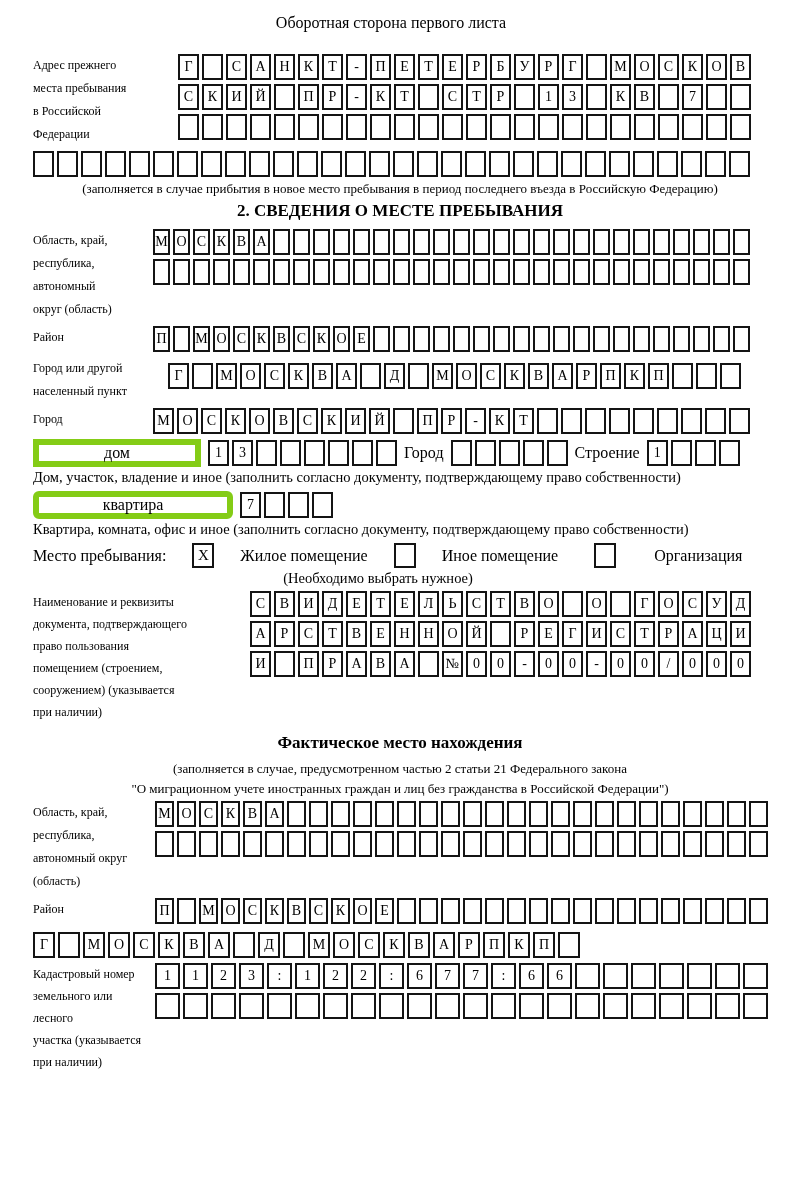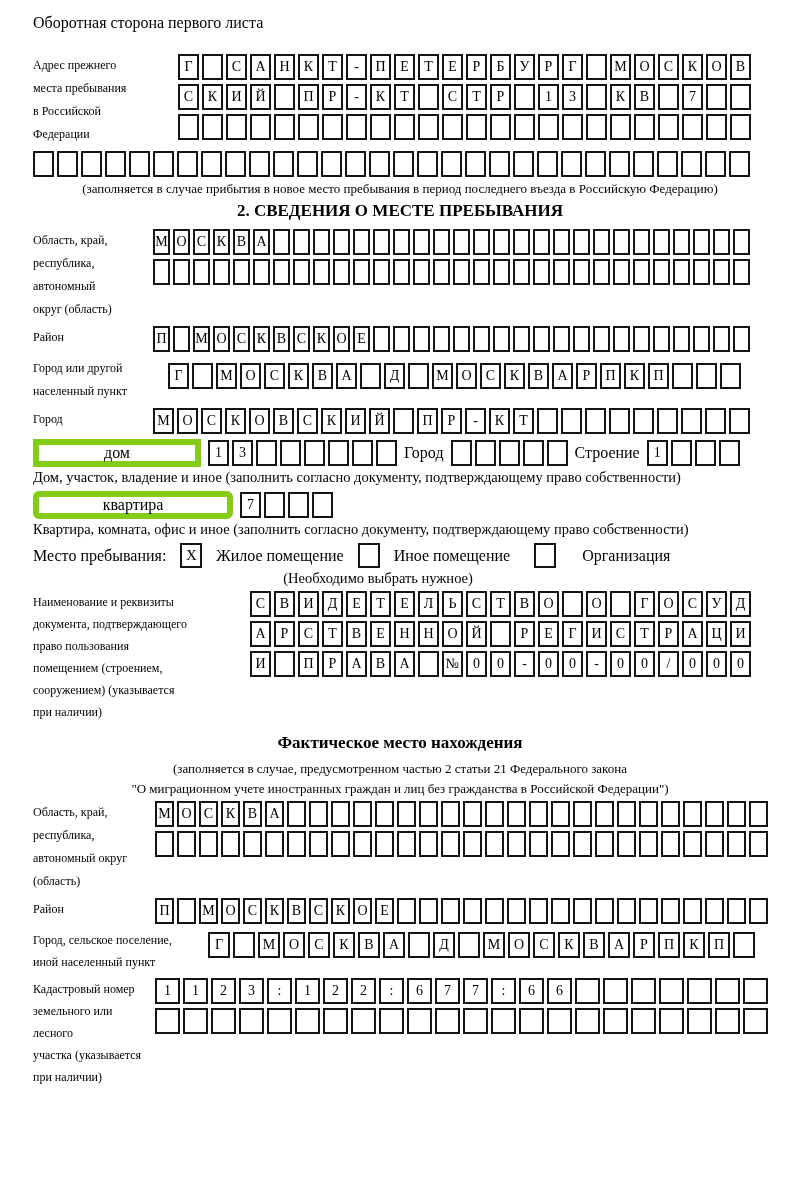--- a/index.html
+++ b/index.html
@@ -2,21 +2,21 @@
 <html><head>
 <meta charset="utf-8">
 <style>
   html,body{margin:0;padding:0;background:#fff;}
   .page{
     width:800px; min-height:1180px; box-sizing:border-box;
     background:#fff; color:#000;
     font-family:"Liberation Serif","DejaVu Serif",serif;
     padding:14px 33px 10px 33px; position:relative;
   }
-  .top-note{text-align:left; font-size:16px; padding-right:18px; margin-bottom:22px;}
+  .top-note{text-align:center; font-size:16px; padding-right:18px; margin-bottom:22px;}
 
   .field{display:flex; align-items:flex-start; margin-bottom:5px;}
   .flabel{font-size:12px; line-height:23px; white-space:pre-line; flex-shrink:0;}
   .lw-addr{width:145px;} .lw-s{width:120px;} .lw-g{width:135px;}
   .lw-doc{width:217px;} .lw-f{width:122px;} .lw-fg{width:175px;}
 
   .rows{display:flex; flex-direction:column; gap:4px;}
   .cellrow{display:flex; gap:3px;}
   .cell{
     box-sizing:border-box; border:2px solid #141414; height:26px;
@@ -31,21 +31,21 @@
   .sec-title{text-align:center; font-weight:bold; font-size:17px; margin:4px 0 8px;}
 
   .dom-row{display:flex; align-items:center; margin:3px 0 2px;}
   .label-box{
     box-sizing:border-box; border:6px solid #84cc16; height:28px;
     display:flex; align-items:center; justify-content:center; font-size:16px; flex-shrink:0;
   }
   .box-dom{width:168px; margin-right:7px;} .box-kv{width:200px; margin-right:7px;border-radius:6px;}
   .inline-lbl{font-size:16px; padding:0 7px; white-space:nowrap;}
 
-  .stay-row{display:flex; align-items:center; gap:14px; font-size:16px; margin-top:5px; flex-wrap:nowrap;}
+  .stay-row{display:flex; align-items:center; gap:26px; font-size:16px; margin-top:5px; flex-wrap:nowrap;}
   .cb{
     box-sizing:border-box; border:2px solid #141414; width:22px; height:25px;
     display:flex; align-items:center; justify-content:center; font-size:15px; flex-shrink:0;
   }
   .stay-note{margin-left:110px; width:470px; text-align:center; font-size:14.5px; margin-top:2px; margin-bottom:4px;}
 </style>
 </head>
 <body>
 
 <div class="page">
@@ -578,22 +578,20 @@
         <span class="cell"></span>
         <span class="cell"></span>
         <span class="cell"></span>
         <span class="cell"></span>
         <span class="cell"></span>
         <span class="cell"></span>
       </div>
   </div>
 
   <div class="field">
-    <div class="flabel lw-fg" style="line-height:22px;">Город, сельское поселение,
-иной населенный пункт</div>
     <div class="cellrow cw22" style="margin-top:3px;">
         <span class="cell">Г</span>
         <span class="cell"></span>
         <span class="cell">М</span>
         <span class="cell">О</span>
         <span class="cell">С</span>
         <span class="cell">К</span>
         <span class="cell">В</span>
         <span class="cell">А</span>
         <span class="cell"></span>

